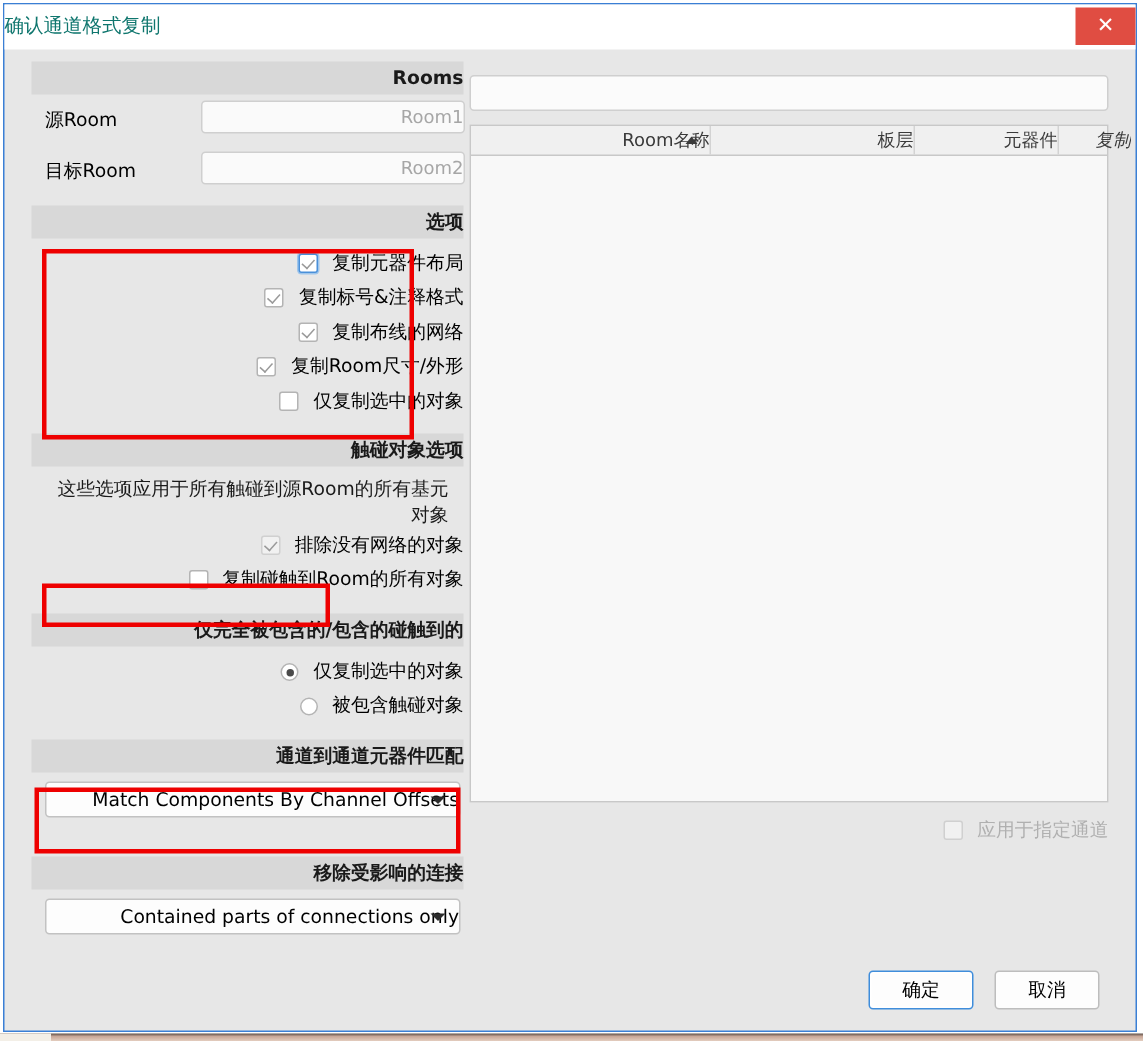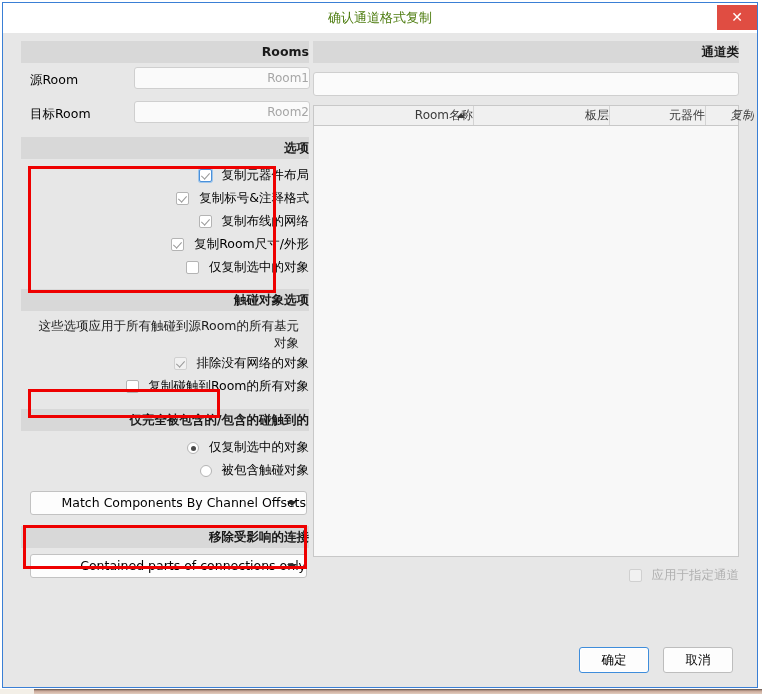--- a/index.html
+++ b/index.html
@@ -54,23 +54,22 @@
     height: 30px;
     background: #ffffff;
   }
   .title-text {
     position: absolute;
     left: 0;
     top: 0;
     width: 754px;
     height: 30px;
     line-height: 30px;
-    text-align: center;
     font-size: 13px;
-    color: #4d7c0f;
+    color: #0f766e;
   }
   .close-btn {
     position: absolute;
     right: 0px;
     top: 2px;
     width: 40px;
     height: 25px;
     background: #e04d42;
     color: #ffffff;
     font-size: 14px;
@@ -400,34 +399,34 @@
         <div class="opt-row" style="padding-left:24px;">
           <span class="rb sel"></span>
           <span class="opt-label">仅复制选中的对象</span>
         </div>
         <div class="opt-row" style="padding-left:24px;">
           <span class="rb"></span>
           <span class="opt-label">被包含触碰对象</span>
         </div>
       </div>
 
+      <div class="sec-head" style="margin-top:8px;">通道到通道元器件匹配</div>
       <div class="dd">
         <span>Match Components By Channel Offsets</span>
         <span class="arrow"></span>
       </div>
 
-      <div class="sec-head" style="margin-top:11px;">移除受影响的连接</div>
+      <div class="sec-head" style="margin-top:26px;">移除受影响的连接</div>
       <div class="dd">
         <span>Contained parts of connections only</span>
         <span class="arrow"></span>
       </div>
     </div>
 
     <div class="right-col">
-      <div class="sec-head">通道类</div>
 
       <div class="searchbox"></div>
 
       <div class="grid">
         <div class="grid-head">
           <div class="gh" style="left:0; width:160px;">
             <span>Room名称</span>
             <span class="sort-arrow"></span>
           </div>
           <div class="gh" style="left:160px; width:136px;">板层</div>

